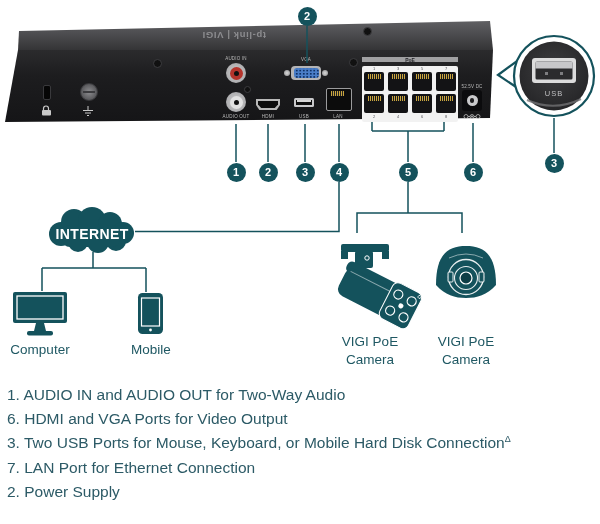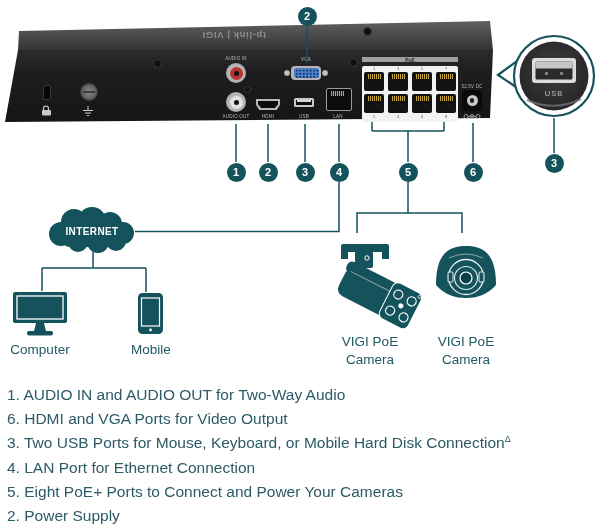--- a/index.html
+++ b/index.html
@@ -68,21 +68,21 @@
   .gscrew:after{content:"";position:absolute;left:2px;top:7px;width:12px;height:1.5px;background:#3c3c3f;}
   
   .num{
     position:absolute;width:19px;height:19px;border-radius:50%;background:#14525c;
     color:#fff;font-size:11px;font-weight:bold;display:flex;align-items:center;justify-content:center;
     z-index:7;
   }
   
   .net-label{position:absolute;color:#1f5863;font-size:13.5px;text-align:center;width:90px;z-index:6;}
   .internet-label{position:absolute;left:50px;top:226px;width:84px;text-align:center;
-    color:#ffffff;font-size:10px;font-weight:bold;letter-spacing:.4px;z-index:6;}
+    color:#ffffff;font-size:14px;font-weight:bold;letter-spacing:.4px;z-index:6;}
   
   .legend{position:absolute;left:7px;top:379px;color:#2c5a66;font-size:15.5px;z-index:6;}
   .legend .line{height:24.2px;line-height:24.2px;white-space:nowrap;}
   .legend sup{font-size:9px;}
   .lines-svg{position:absolute;left:0;top:0;z-index:5;pointer-events:none;}
 </style>
 </head>
 <body>
 
 <div class="scene">
@@ -307,18 +307,17 @@
   <div class="net-label" style="left:106px;top:342px;">Mobile</div>
   <div class="net-label" style="left:325px;top:334px;">VIGI PoE</div>
   <div class="net-label" style="left:325px;top:352px;">Camera</div>
   <div class="net-label" style="left:421px;top:334px;">VIGI PoE</div>
   <div class="net-label" style="left:421px;top:352px;">Camera</div>
 
   <div class="legend">
     <div class="line"><span>1. AUDIO IN and AUDIO OUT for Two-Way Audio</span><sup></sup></div>
     <div class="line"><span>6. HDMI and VGA Ports for Video Output</span><sup></sup></div>
     <div class="line"><span>3. Two USB Ports for Mouse, Keyboard, or Mobile Hard Disk Connection</span><sup>Δ</sup></div>
-    <div class="line"><span>4. LAN Port for Ethernet Connection</span><sup></sup></div>
-    <div class="line"><span>5. Eight PoE+ Ports to Connect and Power Your Cameras</span><sup></sup></div>
+    <div class="line"><span>7. LAN Port for Ethernet Connection</span><sup></sup></div>
     <div class="line"><span>2. Power Supply</span><sup></sup></div>
   </div>
 
 </div>
 
 </body></html>

